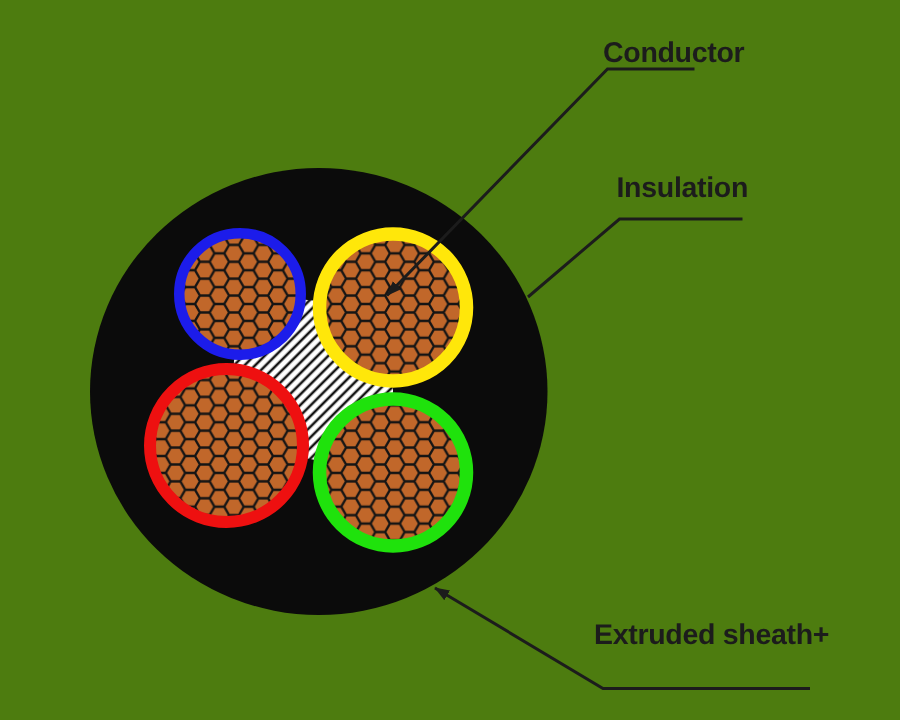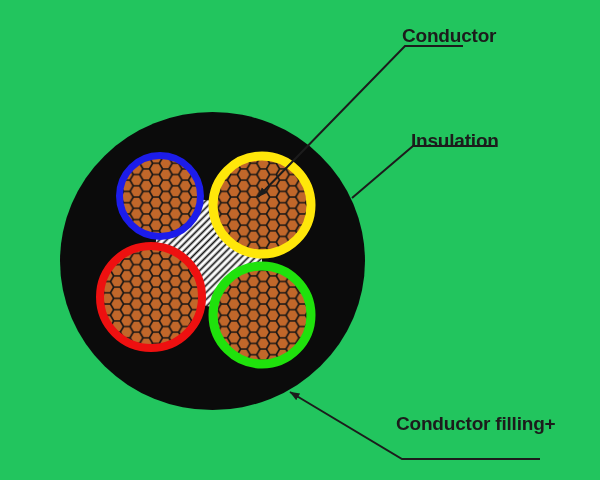--- a/index.html
+++ b/index.html
@@ -3,40 +3,40 @@
 <meta charset="utf-8">
 <style>
   html, body {
     margin: 0;
     padding: 0;
   }
   .stage {
     position: relative;
     width: 600px;
     height: 480px;
-    background: #22c55e;
+    background: #4d7c0f;
     overflow: hidden;
     font-family: "Liberation Sans", sans-serif;
   }
   .stage svg {
     position: absolute;
     left: 0;
     top: 0;
   }
   .label {
     position: absolute;
     color: #1c1c1c;
     font-size: 19px;
     font-weight: 700;
     letter-spacing: -0.2px;
     line-height: 21px;
     white-space: nowrap;
   }
   .label-conductor  { left: 402px; top: 25px; }
-  .label-insulation { left: 411px; top: 115px; margin-top: 15px; }
+  .label-insulation { left: 411px; top: 115px; }
   .label-sheath     { left: 396px; top: 413px; }
 </style>
 </head>
 <body>
 
 <div class="stage">
 
   <svg width="600" height="480" viewBox="0 0 600 480">
     <defs>
 
@@ -75,16 +75,16 @@
       <path d="M495 146 L413 146 L352 198"></path>
       <path d="M540 459 L402 459 L290 392" marker-end="url(#arrow)"></path>
     </g>
   </svg>
 
   <div class="label label-conductor">Conductor</div>
 
   <div class="label label-insulation">Insulation</div>
 
   <div class="label label-sheath">
-    <div>Conductor filling+</div>
+    <div>Extruded sheath+</div>
   </div>
 
 </div>
 
 </body></html>

